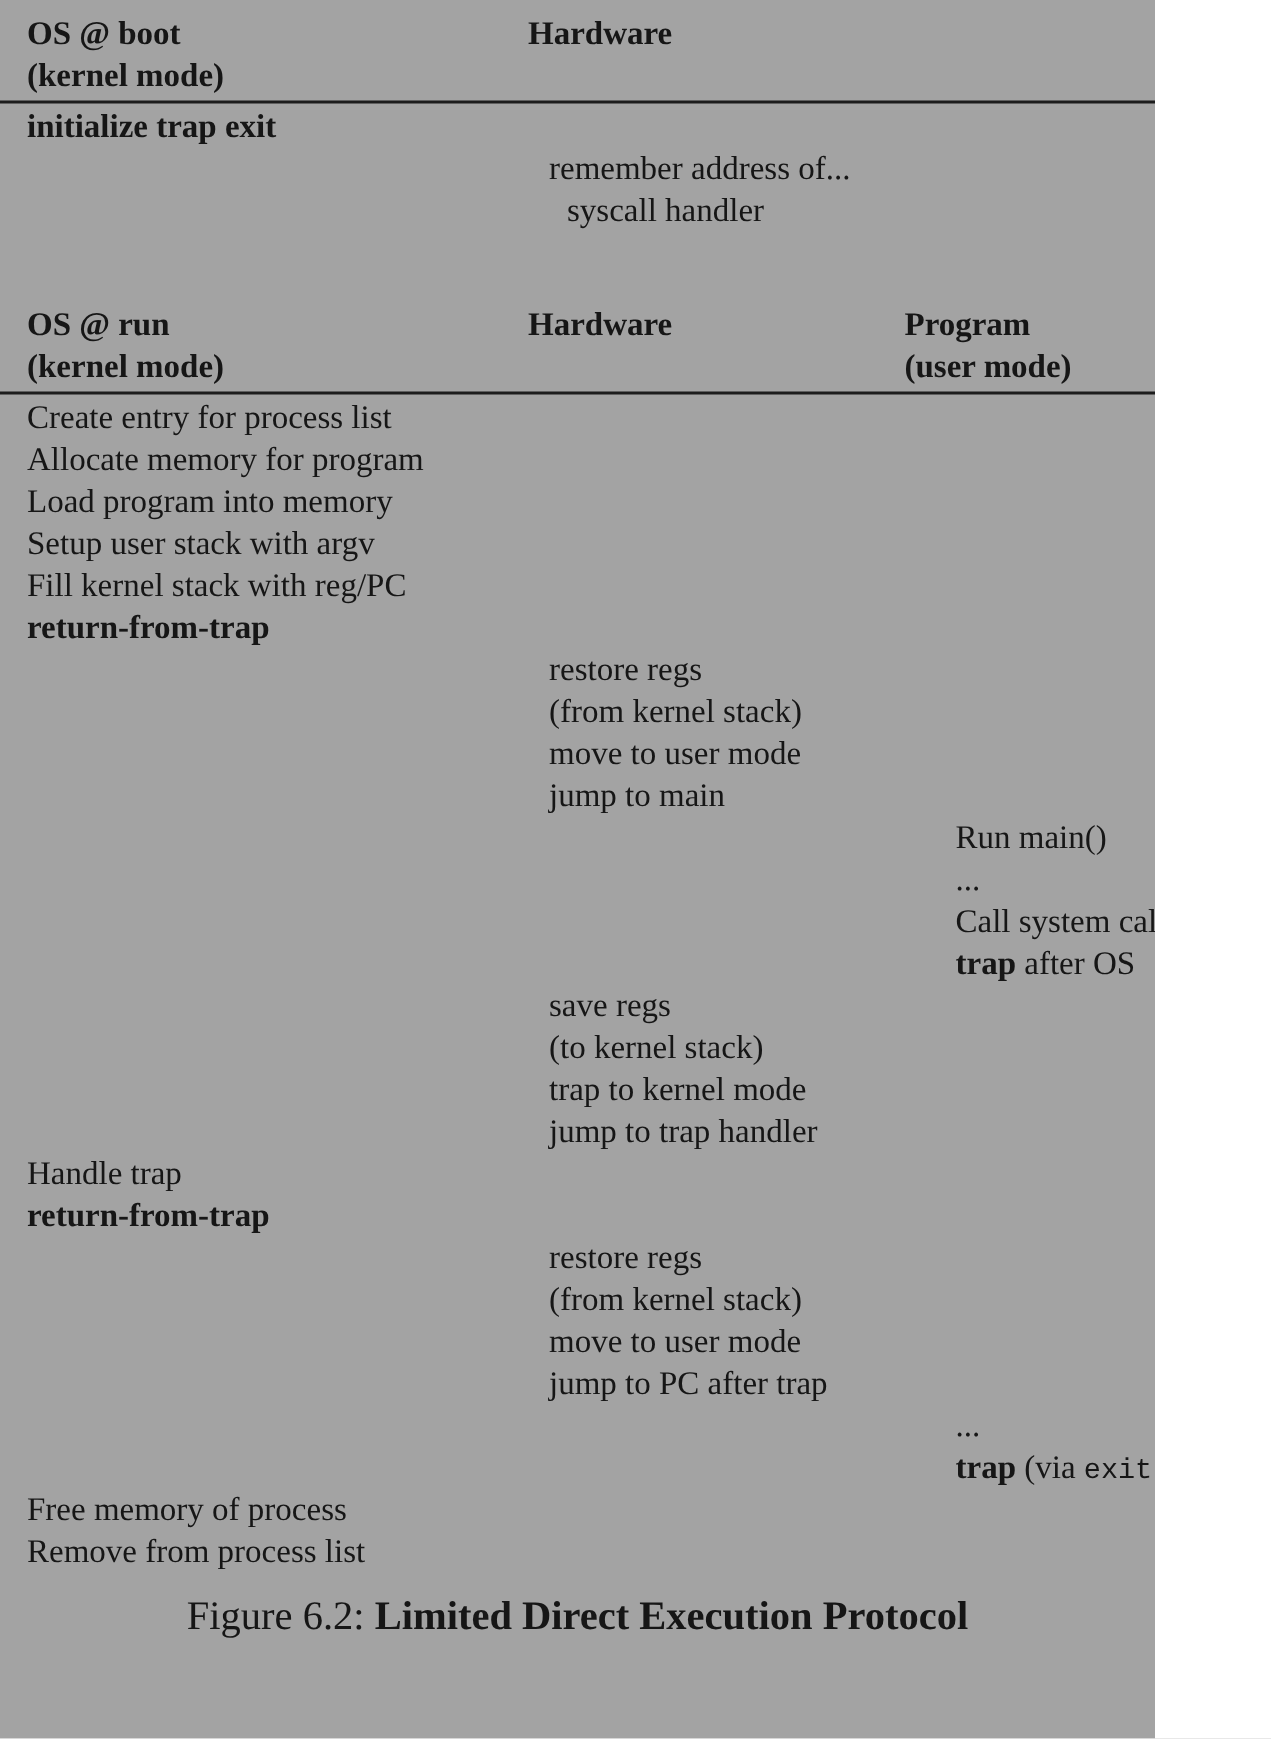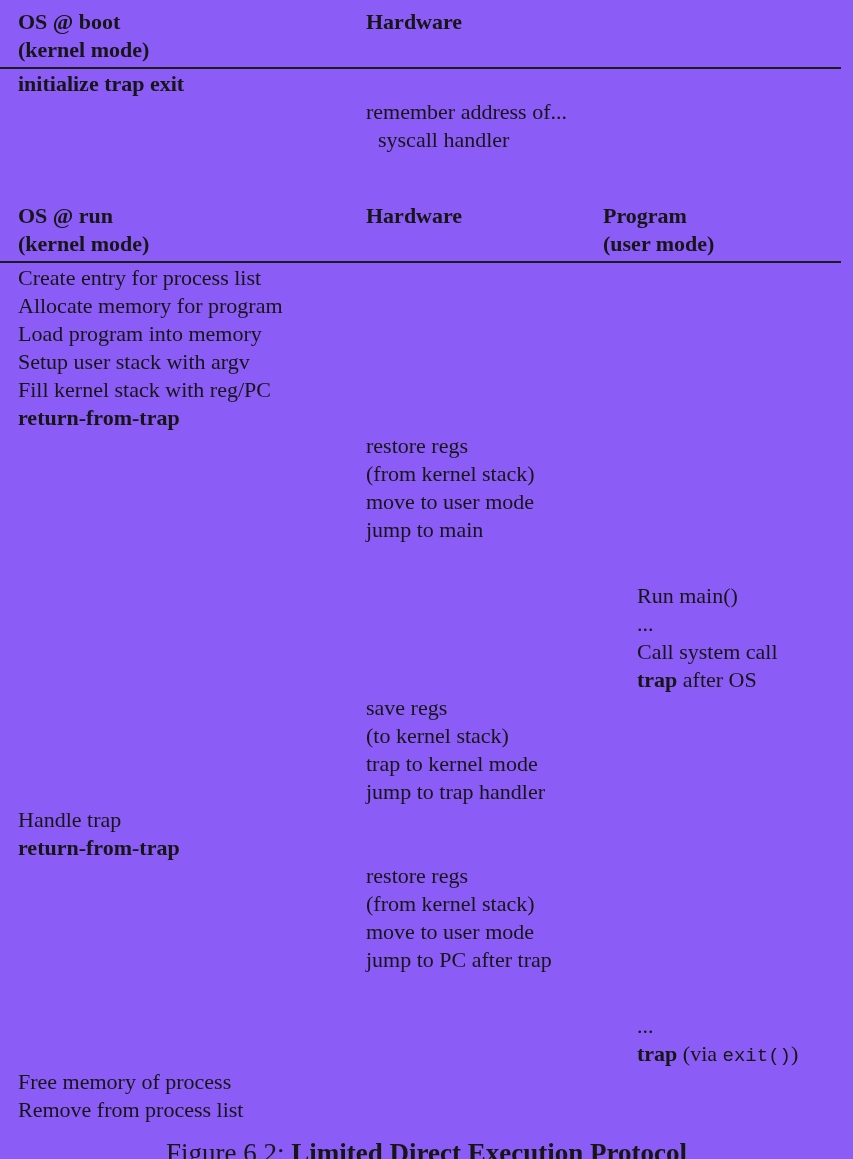--- a/index.html
+++ b/index.html
@@ -1,43 +1,43 @@
 <!DOCTYPE html>
 <html><head>
 <meta charset="utf-8">
 <style>
   html, body { margin: 0; padding: 0; background: #ffffff; }
   .page {
     position: relative;
-    width: 853px;
+    width: 770px;
     height: 1159px;
-    background: #8b5cf6;
+    background: #a3a3a3;
     color: #161616;
     font-family: "Liberation Serif", "DejaVu Serif", serif;
     font-size: 22px;
     line-height: 28px;
     overflow: hidden;
     box-sizing: border-box;
     padding-top: 8px;
   }
   .hdr-row { position: relative; height: 56px; font-weight: bold; }
   .hcell { position: absolute; top: 0; white-space: nowrap; }
   .h1 { left: 18px; }
-  .h2 { left: 366px; text-align: right; }
+  .h2 { left: 352px; text-align: right; }
   .h3 { left: 603px; }
   .rule {
     width: 841px;
     height: 0;
     border-top: 2px solid #1c1c1c;
     margin: 3px 0 1px 0;
   }
   .step { white-space: nowrap; }
   .s1 { margin-left: 18px; }
   .s2 { margin-left: 366px; }
-  .s3 { margin-left: 637px; margin-top: 38px; }
+  .s3 { margin-left: 637px; }
   .line { height: 28px; }
   .b { font-weight: bold; }
   .ind { padding-left: 12px; }
   .code {
     font-family: "Liberation Mono", "DejaVu Sans Mono", monospace;
     font-size: 19px;
   }
   .spacer { height: 48px; }
   .caption {
     margin-top: 14px;

